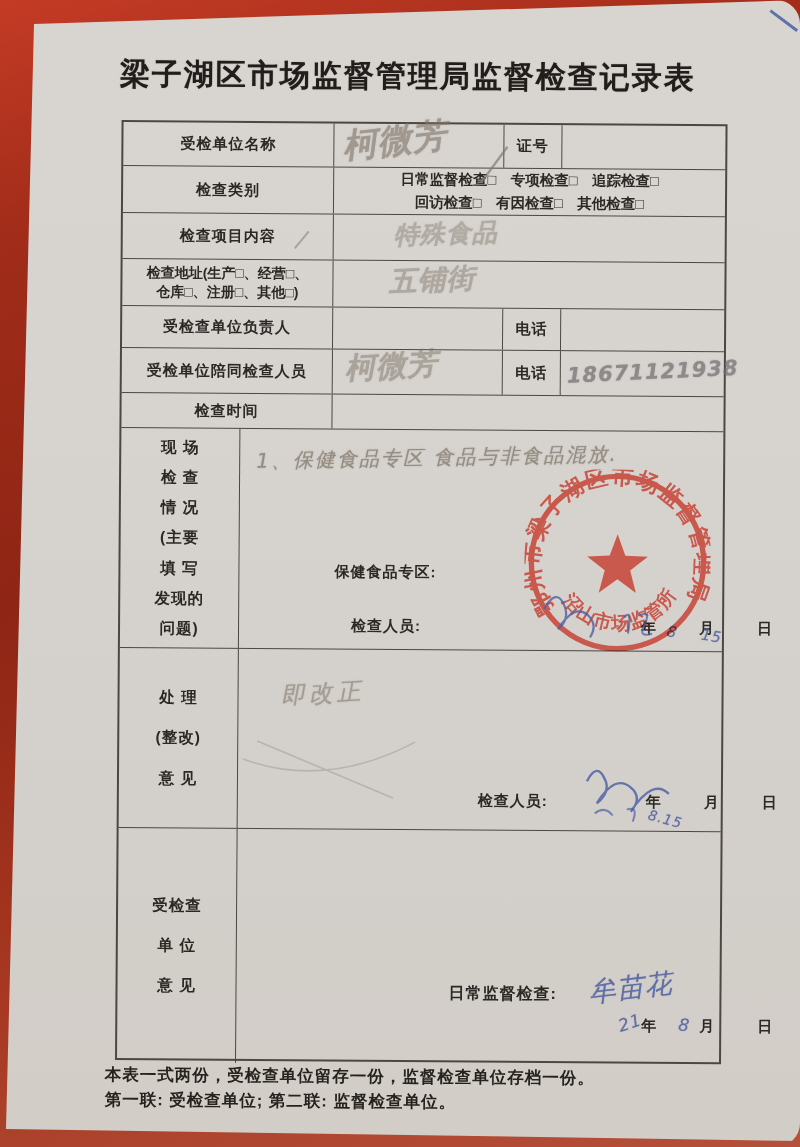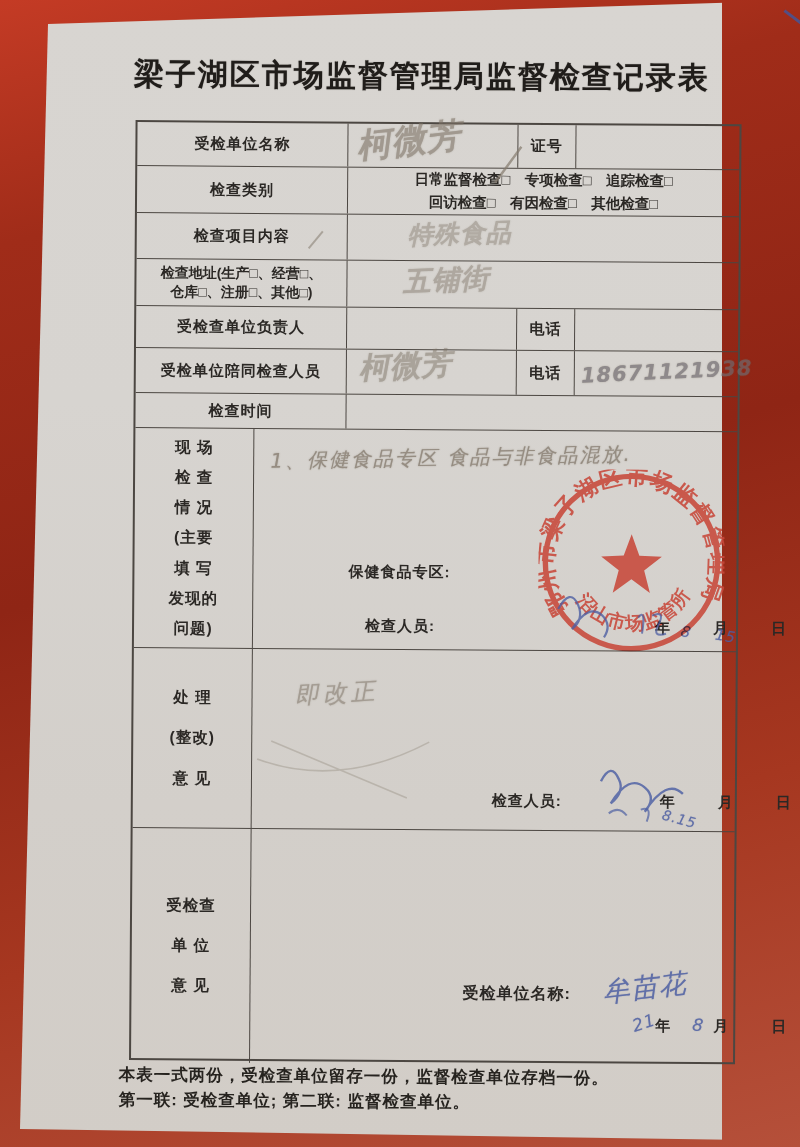--- a/index.html
+++ b/index.html
@@ -11,23 +11,24 @@
     --blue:#4d5fa3;
     --stamp:#c8473a;
   }
   html,body{margin:0;padding:0;}
   body{
     width:800px;height:1147px;overflow:hidden;position:relative;
     font-family:"Liberation Sans","DejaVu Sans",sans-serif;
     background:linear-gradient(165deg,#c43b25 0%,#a02c19 18%,#8f2515 45%,#a63720 72%,#b5503a 100%);
   }
   .paper{
-    position:absolute;left:14px;top:0;width:708px;height:1147px;
+    position:absolute;left:0;top:0;width:800px;height:1147px;
     clip-path:polygon(34px 24px,800px 0px,800px 1141px,6px 1129px);
     background:linear-gradient(180deg,#d8d5d1 0%,var(--paper1) 35%,#d3cfca 70%,var(--paper2) 100%);
+    border-radius:24px;
   }
   .top-edge-strip{position:absolute;left:0;top:0;width:348px;height:9px;background:#ccc8c4;}
   .crease-line{position:absolute;left:0;top:9px;width:352px;height:3px;background:#2e2925;opacity:.75;transform:rotate(-.25deg);}
   .content{position:absolute;left:0;top:0;width:800px;height:1147px;transform:rotate(.4deg);transform-origin:400px 60px;}
   .title{
     position:absolute;left:48px;top:56px;width:720px;margin:0;text-align:center;
     font-size:30px;font-weight:bold;letter-spacing:2px;color:#201d1a;
     text-shadow:0 0 1px rgba(20,15,10,.45);
   }
   .form{
@@ -155,21 +156,21 @@
           <span class="inner-label date-label" style="left:408px;top:140px;">年　月　日</span>
           <span class="hand bluepen" style="left:410px;top:158px;font-size:14px;transform:rotate(14deg);">8.15</span>
         </div>
       </div>
 
       <div class="row" style="height:234px">
         <div class="cell w118 vlabel spread">受检查
 单 位
 意 见</div>
         <div class="cell grow content-cell">
-          <span class="inner-label" style="left:212px;top:152px;font-size:16px;">受检单位名称:</span>
+          <span class="inner-label" style="left:212px;top:152px;font-size:16px;">日常监督检查:</span>
           <span class="hand bluepen" style="left:352px;top:138px;font-size:27px;transform:rotate(-7deg);">牟苗花</span>
           <span class="inner-label date-label" style="left:405px;top:184px;">年　月　日</span>
           <span class="hand bluepen" style="left:382px;top:180px;font-size:17px;transform:rotate(-18deg);">21</span>
           <span class="hand bluepen" style="left:442px;top:182px;font-size:17px;transform:rotate(6deg);">8</span>
         </div>
       </div>
     </div>
 
     <div class="footnote">
       <div>本表一式两份，受检查单位留存一份，监督检查单位存档一份。</div>

